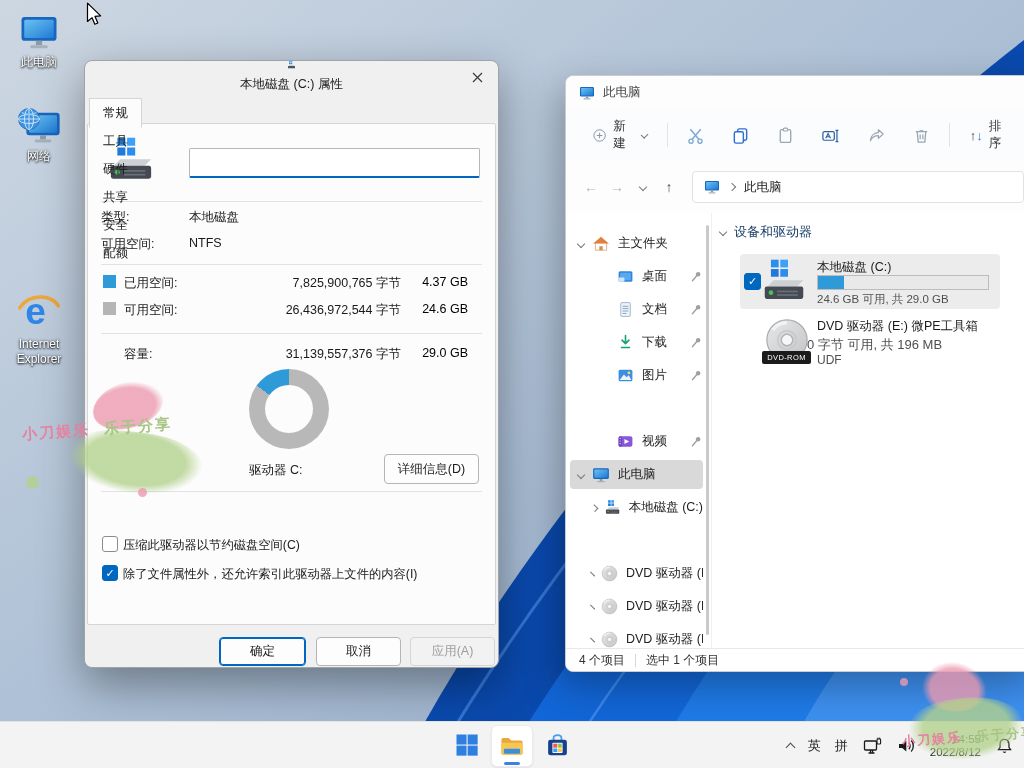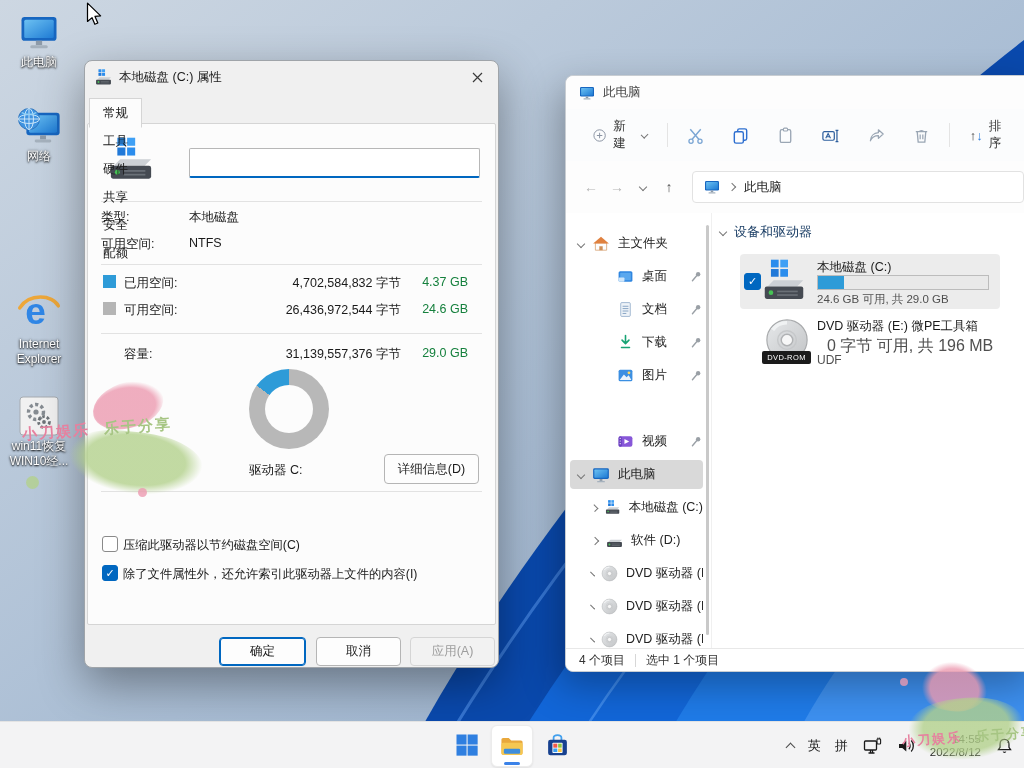--- a/index.html
+++ b/index.html
@@ -19,32 +19,32 @@
 
   
   .chv{display:inline-block;width:6px;height:6px;border-right:1.4px solid #4a4a4a;border-bottom:1.4px solid #4a4a4a;}
   .chv.down{transform:rotate(45deg);}
   .chv.right{transform:rotate(-45deg);}
   .chv.sm{width:5px;height:5px;border-color:#777;}
 
   
   .dlg{position:absolute;left:84px;top:60px;width:413px;height:606px;background:#f0f0f0;
     border:1px solid #9fa4a9;border-radius:8px;box-shadow:0 16px 45px rgba(0,0,0,.38);z-index:20;}
-  .dlg .titlebar{position:absolute;left:0;top:0;right:0;height:32px;display:flex;align-items:center;padding:0 10px;gap:7px;}
+  .dlg .titlebar{position:absolute;left:0;top:0;right:0;height:32px;display:flex;align-items:center;padding:0 10px;gap:7px;flex-direction:column;}
   .dlg .title{font-size:12.5px;color:#1a1a1a;}
   .dlg .closeX{position:absolute;right:8px;top:4px;width:26px;height:24px;display:flex;align-items:center;justify-content:center;border-radius:4px;}
   .dlg .page{position:absolute;left:2px;right:2px;top:62px;bottom:42px;background:#fcfcfc;border:1px solid #d5d5d5;border-radius:2px;}
   .tabs{position:absolute;left:4px;top:39px;display:flex;align-items:flex-end;z-index:2;flex-direction:column;}
   .tab{font-size:12.5px;color:#1a1a1a;padding:4px 13px 5px;border:1px solid transparent;background:transparent;}
   .tab.active{background:#fcfcfc;border:1px solid #d5d5d5;border-bottom-color:#fcfcfc;padding-top:6px;margin-top:-2px;}
   .dlg .sep{position:absolute;left:16px;right:16px;height:1px;background:#e2e2e2;}
   .dlg .flabel{position:absolute;font-size:12.5px;color:#1a1a1a;}
   .dlg .fvalue{position:absolute;font-size:12.5px;color:#1a1a1a;}
   .dlg .bytes{position:absolute;font-size:12.5px;color:#1a1a1a;text-align:right;width:150px;}
-  .dlg .gbs{position:absolute;font-size:12.5px;color:#15803d;text-align:right;width:70px;}
+  .dlg .gbs{position:absolute;font-size:12.5px;color:#000000;text-align:right;width:70px;}
   .sw{position:absolute;width:13px;height:13px;}
   .vol-input{position:absolute;left:104px;top:87px;width:289px;height:27px;background:#fff;
     border:1px solid #b7b7b7;border-bottom:2px solid #0067c0;border-radius:2px;}
   .donut{position:absolute;left:164px;top:308px;width:80px;height:80px;border-radius:50%;}
   .donut .hole{position:absolute;left:16px;top:16px;width:48px;height:48px;border-radius:50%;background:#fcfcfc;}
   .btn{display:flex;align-items:center;justify-content:center;font-size:12.5px;color:#1a1a1a;
     background:#fdfdfd;border:1px solid #b5b5b5;border-radius:4px;}
   .btn.primary{border:1px solid #0067c0;box-shadow:inset 0 0 0 1px #0067c0;}
   .btn.disabled{background:#f2f2f2;border-color:#d5d5d5;color:#9d9d9d;}
   .cb{position:absolute;width:14px;height:14px;border:1px solid #8a8a8a;border-radius:3px;background:#fff;
@@ -329,29 +329,20 @@
         </svg>
     </div>
     <div class="lbl">网络</div>
   </div>
   <div class="dicon" style="top:290px">
     <svg class="ic" width="44" height="44">
         <use href="#sym-ie"></use>
       </svg>
     <div class="lbl" style="width:70px">Internet Explorer</div>
   </div>
-  <div class="dicon" style="top:396px">
-    <svg class="ic" width="40" height="40">
-        <use href="#sym-gearbox"></use>
-      </svg>
-    <div class="lbl">
-      <span>win11恢复</span><br>
-      <span>WIN10经...</span>
-    </div>
-  </div>
 
   <div class="exp">
     <div class="titlebar">
       <svg class="ic" width="16" height="16">
           <use href="#sym-monitor"></use>
         </svg>
       <span class="title">此电脑</span>
     </div>
     <div class="toolbar">
       <div class="tbtn">
@@ -474,27 +465,20 @@
             </svg>
           <span>此电脑</span>
         </div>
         <div class="srow" style="top:280px;padding-left:22px">
           <span class="chv right sm"></span>
           <svg class="ic" width="17" height="17">
               <use href="#sym-drive-win"></use>
             </svg>
           <span style="white-space:nowrap">本地磁盘 (C:)</span>
         </div>
-        <div class="srow" style="top:313px;padding-left:22px">
-          <span class="chv right sm"></span>
-          <svg class="ic" width="17" height="17">
-              <use href="#sym-drive"></use>
-            </svg>
-          <span style="white-space:nowrap">软件 (D:)</span>
-        </div>
         <div class="srow" style="top:346px;padding-left:22px;overflow:hidden">
           <span class="chv right sm"></span>
           <svg class="ic" style="flex:none" width="17" height="17">
               <use href="#sym-disc"></use>
             </svg>
           <span style="white-space:nowrap">DVD 驱动器 (E</span>
         </div>
         <div class="srow" style="top:379px;padding-left:22px;overflow:hidden">
           <span class="chv right sm"></span>
           <svg class="ic" style="flex:none" width="17" height="17">
@@ -526,21 +510,21 @@
               <div class="fill" style="width: 15%;"></div>
             </div>
           <div class="tcap abs" style="left:77px;top:38px">24.6 GB 可用, 共 29.0 GB</div>
         </div>
         <div style="position:absolute;left:28px;top:104px;width:280px;height:56px">
           <svg class="ic abs" style="left:24px;top:0" width="46" height="46">
               <use href="#sym-disc"></use>
             </svg>
           <div class="dvdband" style="left:22px;top:34px;width:49px;height:13px">DVD-ROM</div>
           <div class="tname abs" style="left:77px;top:1px;white-space:nowrap">DVD 驱动器 (E:) 微PE工具箱</div>
-          <div class="tcap abs" style="left:87px;top:19px;font-size:16px">0 字节 可用, 共 196 MB</div>
+          <div class="tcap abs" style="left:67px;top:19px;font-size:13px">0 字节 可用, 共 196 MB</div>
           <div class="tcap abs" style="left:77px;top:36px;font-size:12px">UDF</div>
         </div>
 
       </div>
     </div>
     <div class="statusbar">
       <span>4 个项目</span>
       <span class="vd"></span>
       <span>选中 1 个项目</span>
     </div>
@@ -577,21 +561,21 @@
 
     <div class="flabel" style="left:16px;top:148px">类型:</div>
     <div class="fvalue" style="left:104px;top:148px">本地磁盘</div>
     <div class="flabel" style="left:16px;top:175px">可用空间:</div>
     <div class="fvalue" style="left:104px;top:175px">NTFS</div>
 
     <div class="sep" style="top:203px"></div>
 
     <div class="sw" style="left: 18px; top: 214px; background: rgb(46, 155, 216);"></div>
     <div class="flabel" style="left:39px;top:214px">已用空间:</div>
-    <div class="bytes" style="left:166px;top:214px">4,702,584,832 字节</div>
+    <div class="bytes" style="left:166px;top:214px">7,825,900,765 字节</div>
     <div class="gbs" style="left:313px;top:214px">4.37 GB</div>
 
     <div class="sw" style="left: 18px; top: 241px; background: rgb(181, 181, 181);"></div>
     <div class="flabel" style="left:39px;top:241px">可用空间:</div>
     <div class="bytes" style="left:166px;top:241px">26,436,972,544 字节</div>
     <div class="gbs" style="left:313px;top:241px">24.6 GB</div>
 
     <div class="sep" style="top:272px"></div>
 
     <div class="flabel" style="left:39px;top:285px">容量:</div>

